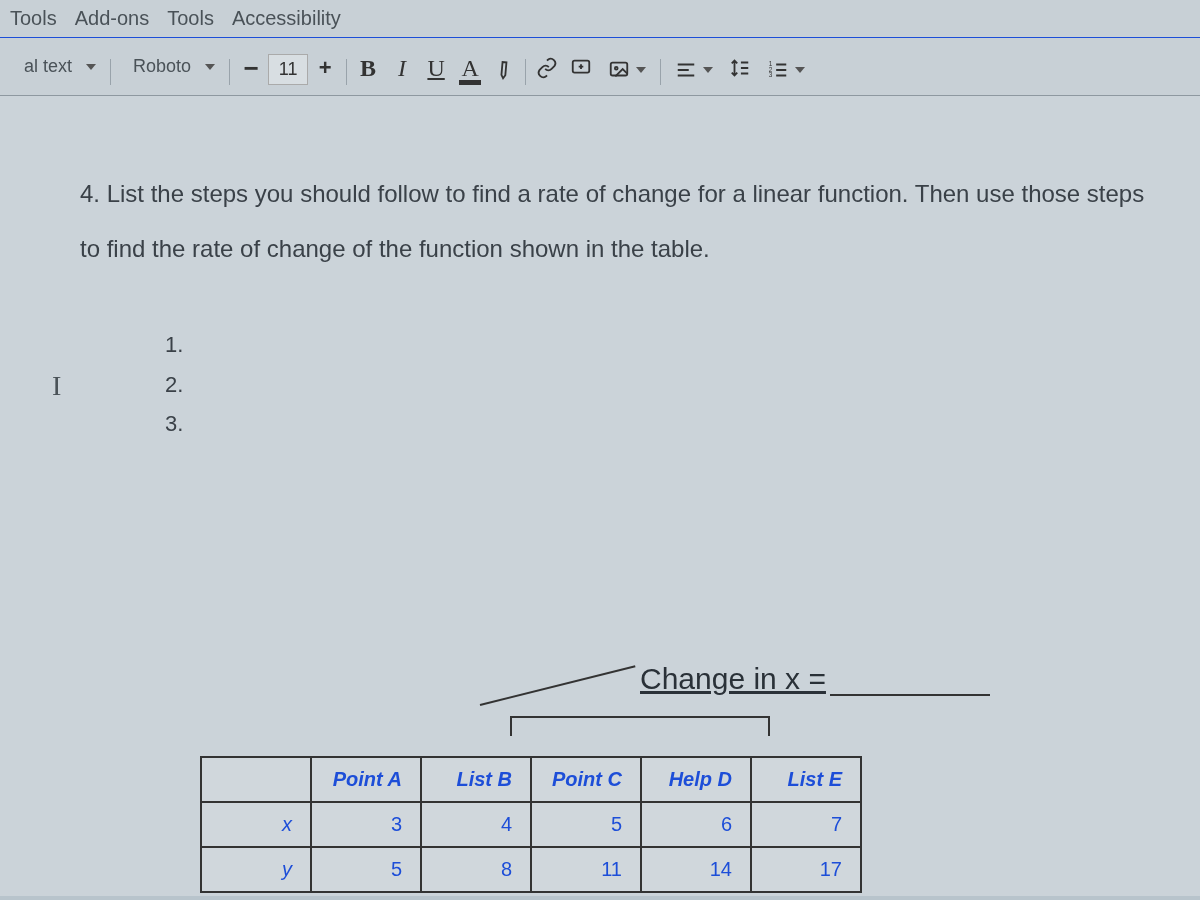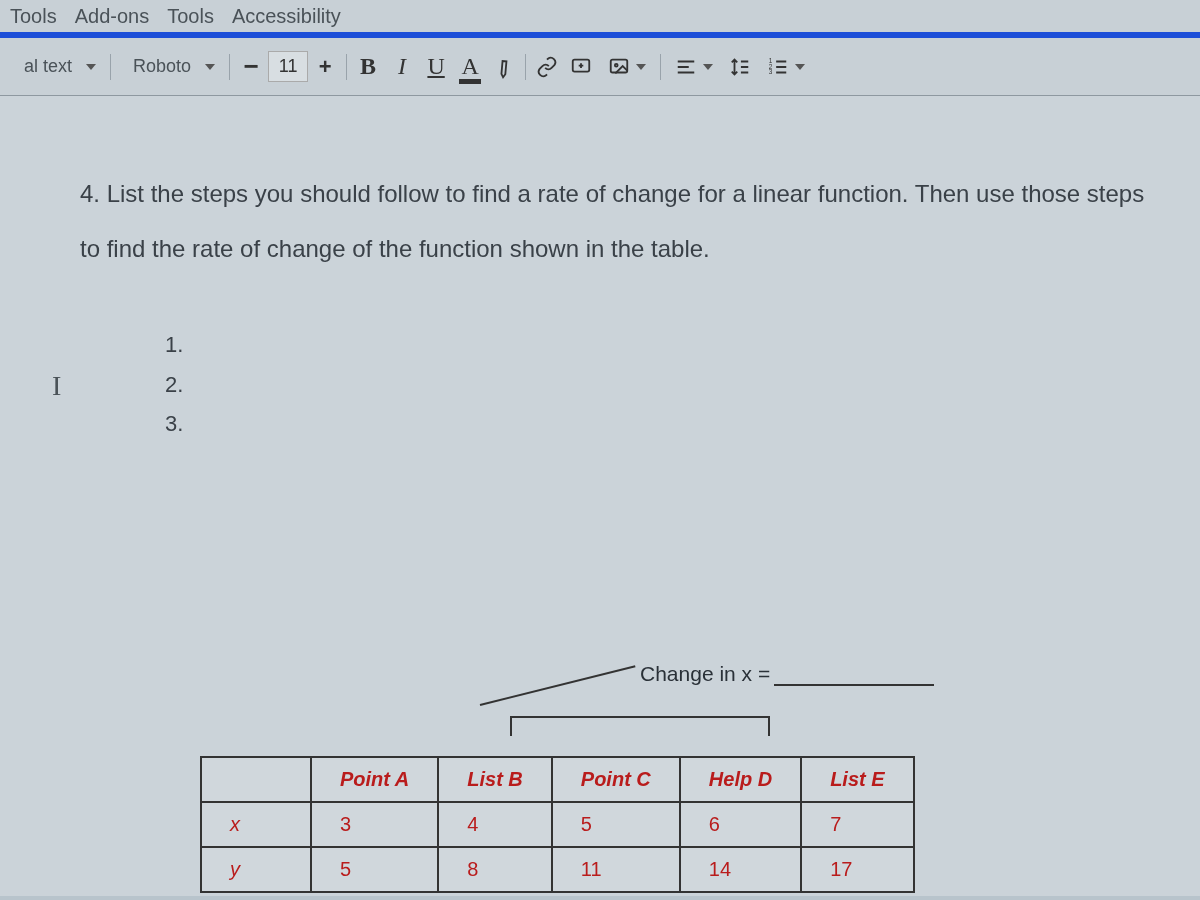--- a/index.html
+++ b/index.html
@@ -10,34 +10,34 @@
     font-family: Arial, sans-serif;
     overflow: hidden;
     position: relative;
   }
   .menubar {
     display: flex;
     align-items: center;
     gap: 18px;
     padding: 6px 10px;
     background: #c8d0d6;
-    border-bottom: 6px solid #1d4ed8;
+    border-bottom: 1px solid #1d4ed8;
     font-size: 20px;
     color: #4a5258;
     height: 38px;
   }
   .menubar .menu-item { cursor: pointer; }
   .menubar .status {
     color: #7a858e;
     text-decoration: underline;
     margin-left: 10px;
   }
   .toolbar {
     display: flex;
-    align-items: center;
+    align-items: flex-end;
     padding: 10px 6px;
     background: #c8d0d6;
     border-bottom: 1px solid #8e98a0;
     height: 58px;
   }
   .tb-text {
     font-size: 18px;
     color: #4a5258;
     padding: 4px 8px;
   }
@@ -128,23 +128,24 @@
     width: 160px;
     height: 2px;
     background: #333;
     transform: rotate(-14deg);
     transform-origin: left center;
   }
   .change-label {
     position: absolute;
     left: 160px;
     top: 6px;
-    font-size: 21px;
+    font-size: 30px;
     color: #2a3138;
     white-space: nowrap;
+    text-decoration: underline;
   }
   .change-label .blank {
     display: inline-block;
     width: 160px;
     border-bottom: 2px solid #333;
     vertical-align: bottom;
     margin-left: 4px;
   }
   .bracket {
     position: absolute;
@@ -158,25 +159,25 @@
   
   .data-table {
     position: absolute;
     left: 200px;
     top: 660px;
     border-collapse: collapse;
     font-size: 20px;
   }
   .data-table td, .data-table th {
     border: 2px solid #333;
-    padding: 10px 28px;
-    text-align: left;
+    padding: 10px 18px;
+    text-align: right;
     background: #d0d7dc;
     min-width: 110px;
-    color: #b91c1c;
+    color: #1d4ed8;
   }
   .data-table th {
     font-weight: bold;
     font-style: italic;
   }
   .data-table .rowhdr {
     font-style: italic;
     font-weight: normal;
     min-width: 110px;
   }

